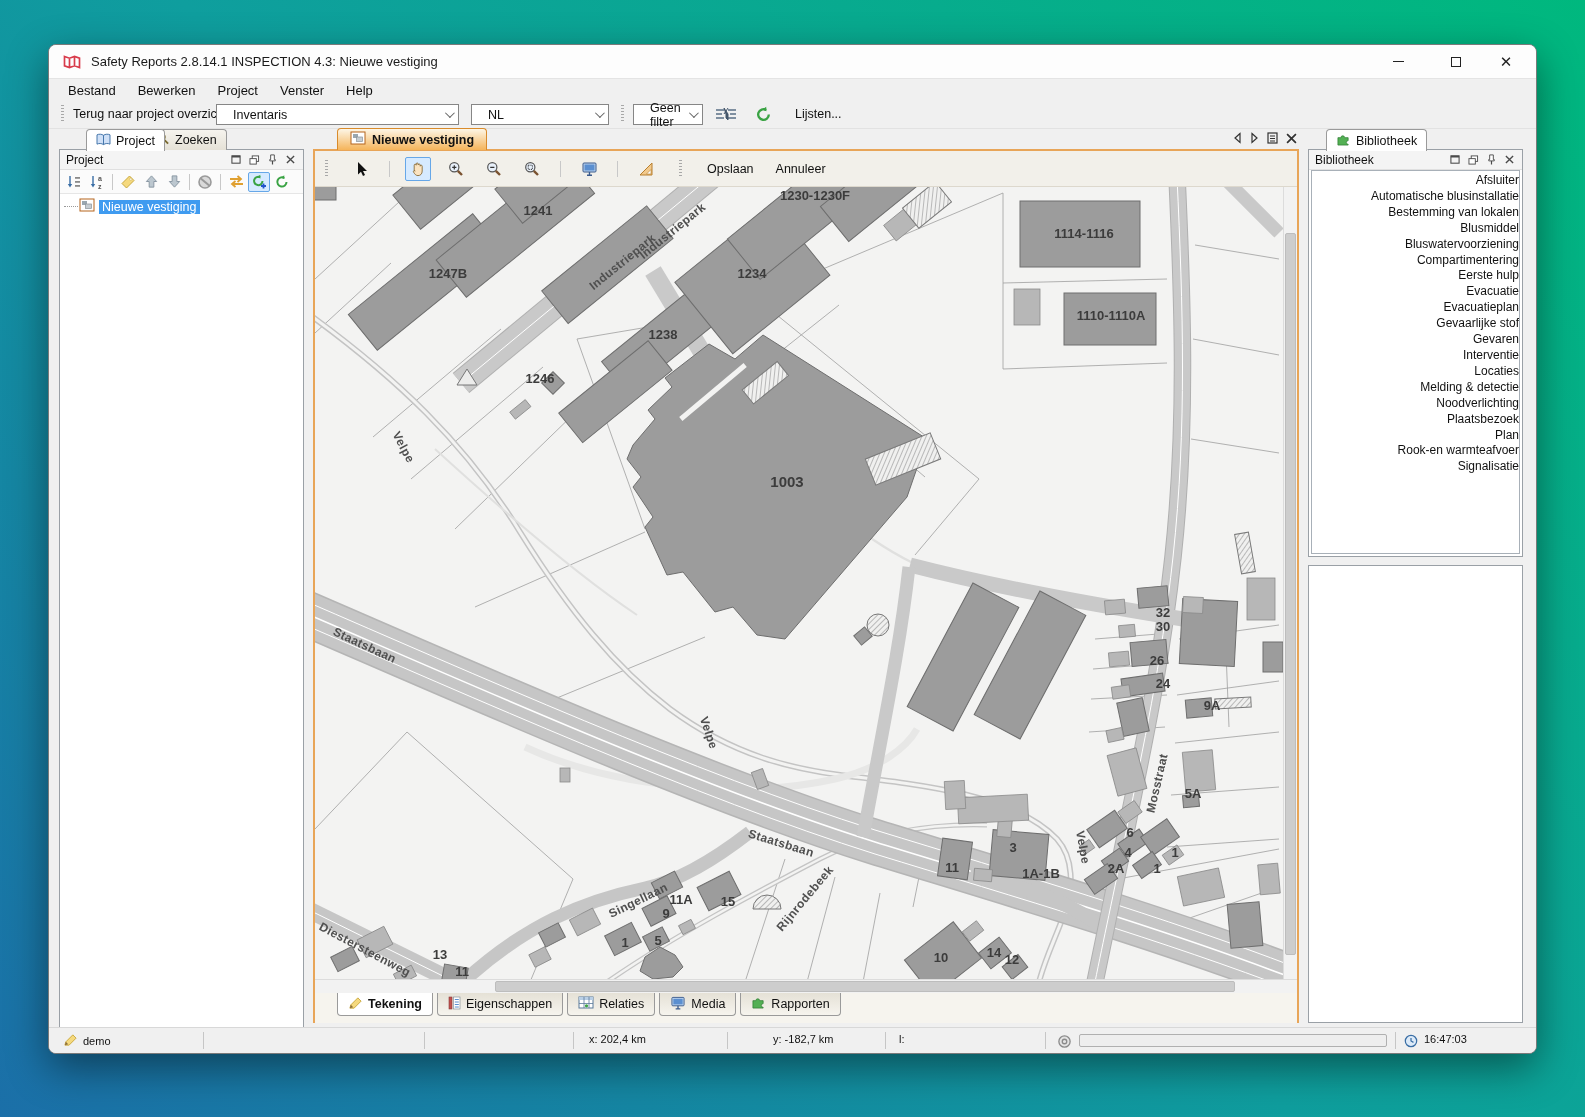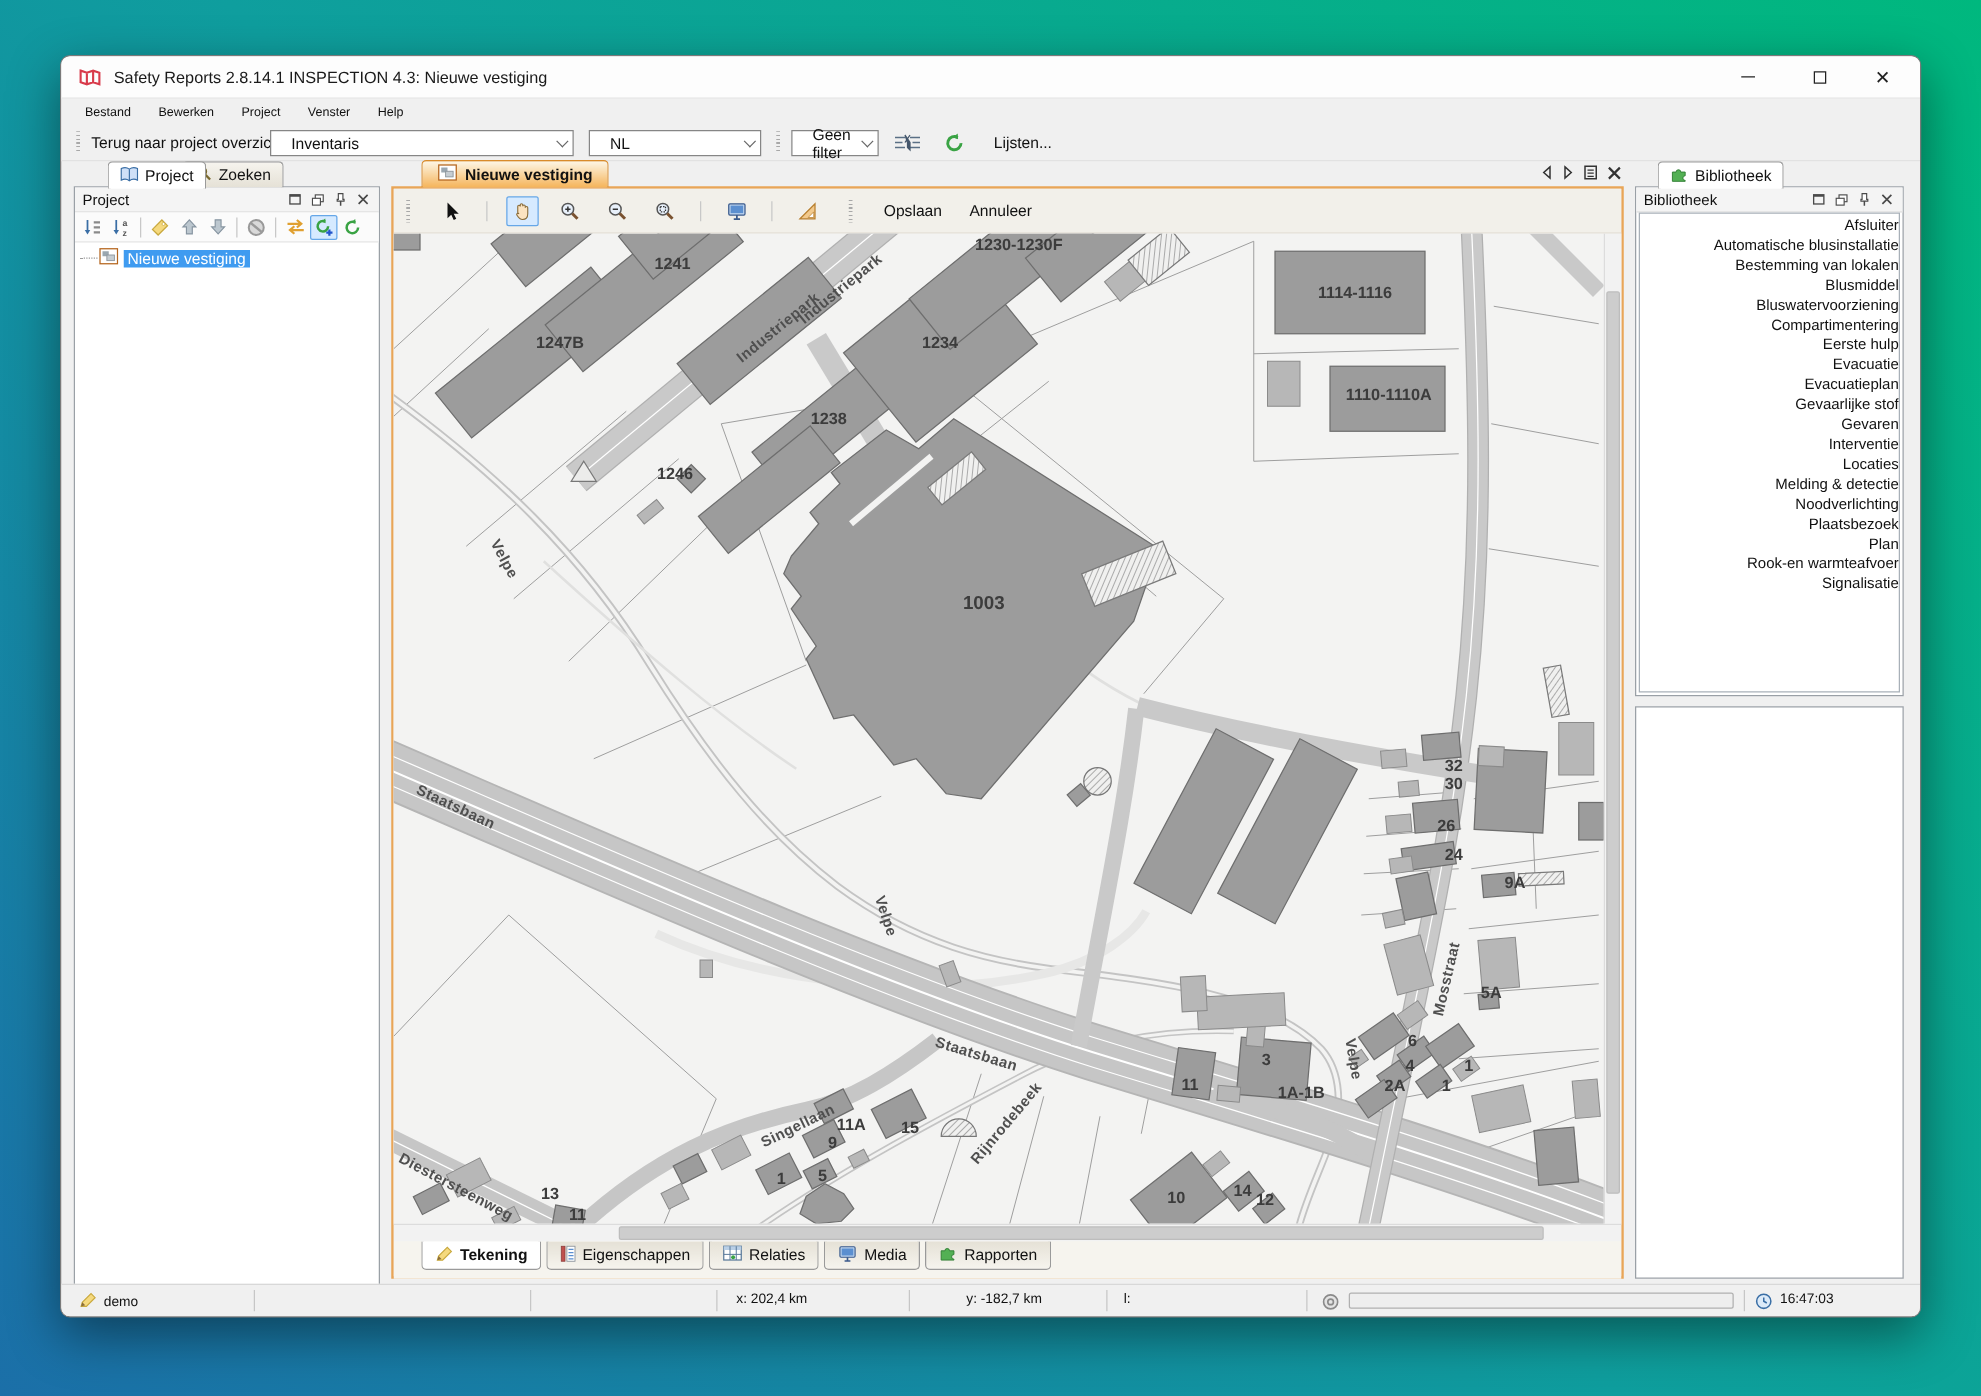--- a/index.html
+++ b/index.html
@@ -17,21 +17,21 @@
   .title-text { font-size:13px; color:#1a1a1a; }
   .winbtn { position:absolute; top:0; width:34px; height:33px; display:flex;
     align-items:center; justify-content:center; color:#222; font-size:14px; }
   .wb-min { left:1332px; } .wb-max { left:1390px; } .wb-close { left:1440px; }
   .wb-min i { display:block; width:11px; border-top:1px solid #222; }
   .wb-max i { display:block; width:10px; height:10px; border:1px solid #222; }
   .wb-close span { font-size:15px; }
   
   .menubar { position:absolute; left:0; top:34px; right:0; height:22px; background:#f0f0f0;
     display:flex; align-items:center; padding-left:8px; }
-  .menu-item { padding:0 11px; font-size:10px; }
+  .menu-item { padding:0 11px; font-size:13px; }
   
   .toolbar { position:absolute; left:0; top:56px; right:0; height:28px; background:#f0f0f0;
     border-bottom:1px solid #e2e2e2; }
   .grip { position:absolute; top:4px; width:3px; height:18px;
     background:repeating-linear-gradient(to bottom,#a8a8a8 0 1px,transparent 1px 3px); }
   .flatbtn { position:absolute; top:3px; height:20px; display:flex; align-items:center;
     font-size:12.5px; padding:0 4px; }
   .combo { position:absolute; top:3px; height:21px; background:#fff; border:1px solid #868686;
     display:flex; align-items:center; font-size:12.5px; padding:0 16px; }
   .combo .chev { position:absolute; right:6px; width:7px; height:7px; border-right:1.5px solid #666;

